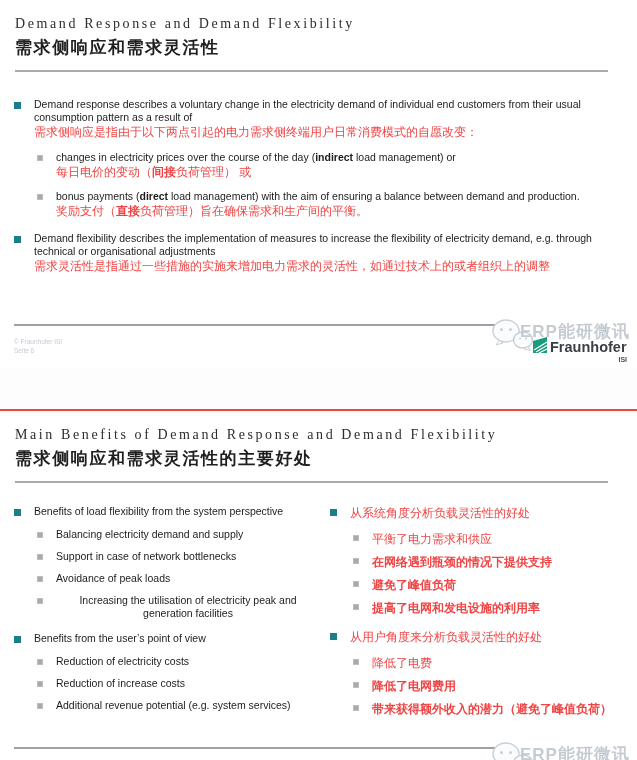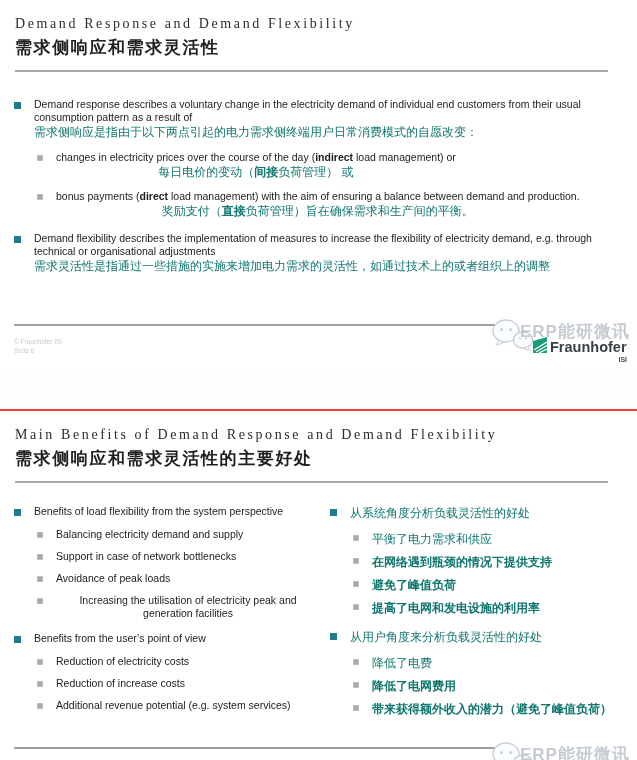--- a/index.html
+++ b/index.html
@@ -17,26 +17,26 @@
   .title-en { font-size:14px; letter-spacing:2.6px; color:#2d2d2d; white-space:nowrap; }
   .title-zh { font-size:17px; font-weight:bold; letter-spacing:1.6px; margin-top:4px; color:#1f1f1f; }
   .title-rule { height:2px; background:#a7abb0; margin:11px 29px 0 15px; }
 
   .content { padding:0 16px 0 14px;margin-top:24px; }
   .item { display:flex; align-items:flex-start; }
   .m1 { width:7px; height:7px; background:#1b7e8c; margin-top:4px; flex:0 0 7px; }
   .m2 { width:6px; height:6px; background:#a9a9a9; border:1px solid #bdbdbd; margin-top:4px; flex:0 0 6px; }
   .txt { margin-left:13px; }
   .en { font-size:10.5px; line-height:13px; color:#1c1c1c; }
-  .zh { font-size:12px; line-height:17px; color:#0f766e; }
+  .zh { font-size:12px; line-height:17px; color:#ef4444; }
   b { font-weight:bold; }
 
   
   .s1-b1 { margin-top:26px; }
-  .s1-subs { margin-left:23px; margin-top:10px;text-align:center; }
+  .s1-subs { margin-left:23px; margin-top:10px; }
   .s1-subs .item + .item { margin-top:9px; }
   .s1-b2 { margin-top:12px; }
 
   
   .cols { display:flex; padding:0 14px; margin-top:22px; }
   .col-left { flex:0 0 306px; width:306px; }
   .col-right { flex:1; margin-left:10px; }
   .l2-list { margin:10px 0 12px 23px;text-align:center; }
   .col-left .l2-list .item + .item { margin-top:9px; }
   .col-right .l2-list { margin-top:9px; }

